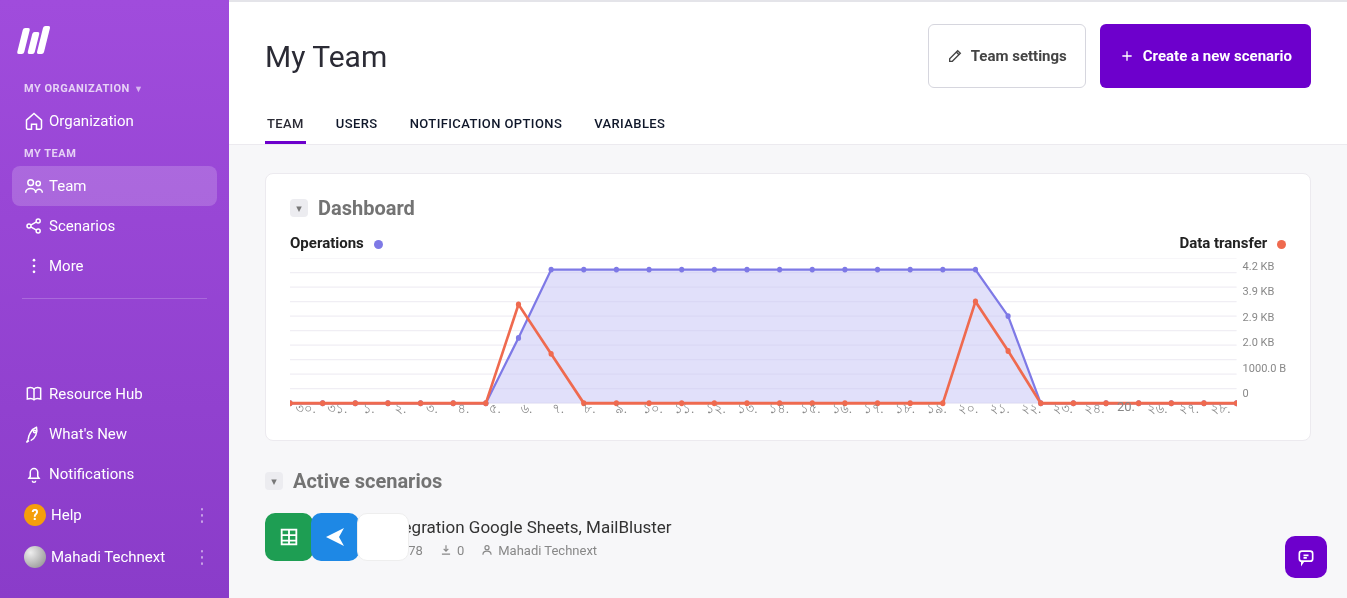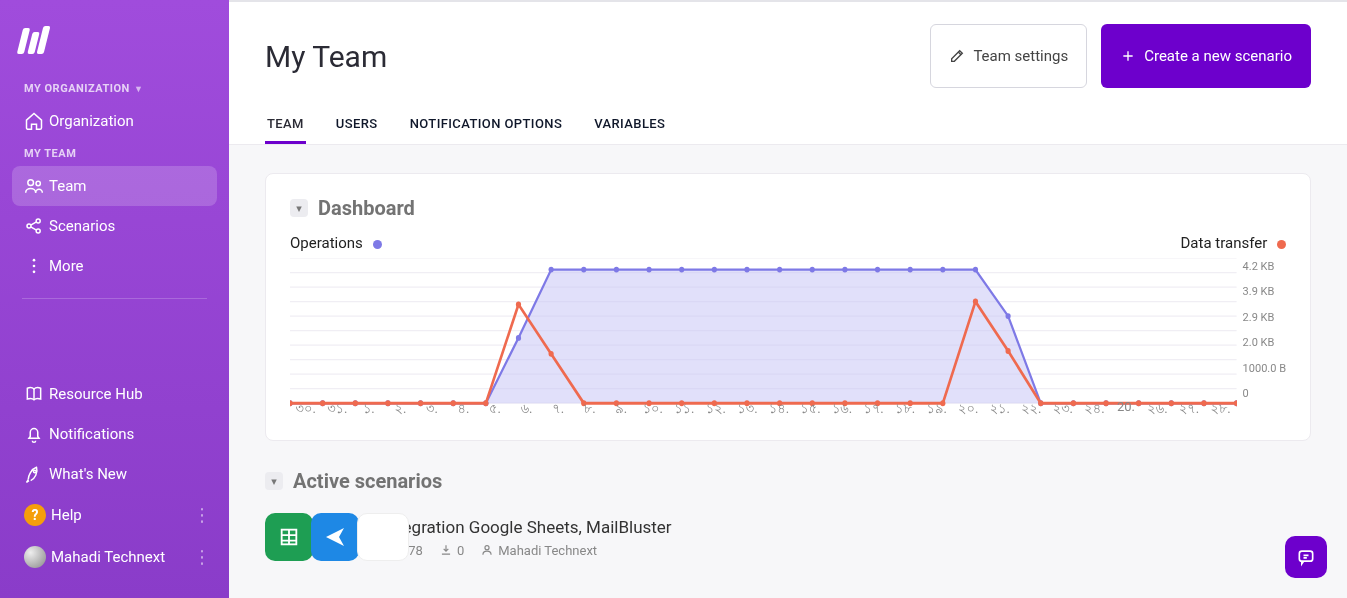--- a/index.html
+++ b/index.html
@@ -17,33 +17,33 @@
 .nav-item svg { stroke:#fff; fill:none; stroke-width:1.8; }
 .spacer { flex:1; }
 .divider { height:1px; background: rgba(255,255,255,.2); margin: 12px 10px; }
 .help-badge { width:22px; height:22px; border-radius:50%; background:#f59e0b; color:#fff; font-weight:700; font-size:14px; display:flex; align-items:center; justify-content:center;}
 .avatar { width:22px; height:22px; border-radius:50%; background: radial-gradient(circle at 30% 30%, #eee, #888); }
 .nav-item .kebab { position:absolute; right:6px; color: rgba(255,255,255,.55); font-size:18px; line-height:1;}
 .main { flex:1; background:#f7f7f9; overflow-y:auto; border-top: 2px solid #e4e4e9;}
 .topbar { display:flex; align-items:center; justify-content:space-between; padding: 22px 36px 8px 36px; background:#fff;}
 .page-title { font-size: 30px; font-weight:400; color:#2b2b35;}
 .top-actions { display:flex; gap:14px; }
-.btn { display:flex; align-items:center; gap:8px; padding:22px 18px; border-radius:6px; font-size:15px; cursor:pointer; border:1px solid transparent;}
+.btn { display:flex; align-items:center; gap:8px; padding:22px 18px; border-radius:6px; font-size:15px; cursor:pointer; border:1px solid transparent;font-weight:bold;}
 .btn-outline { border-color:#d6d6de; background:#fff; color:#444;}
 .btn-primary { background:#6d00cc; color:#fff;}
 .btn svg { stroke: currentColor; fill:none; stroke-width:2;}
 .tabs { display:flex; gap:28px; padding: 10px 36px 0 36px; background:#fff; border-bottom:1px solid #eceaef;}
 .tab { font-size:13px; font-weight:500; letter-spacing:.4px; color:#0f172a; padding:10px 2px; cursor:pointer; border-bottom:3px solid transparent;}
 .tab.active { color:#2b2b35; border-bottom-color:#6d00cc;}
 .content { padding: 28px 36px; }
 .card { background:#fff; border:1px solid #eceaef; border-radius:8px; padding:22px 24px; margin-bottom:28px;}
 .card-header { display:flex; align-items:center; gap:10px; margin-bottom:14px;}
 .collapse-handle { width:18px; height:18px; border-radius:4px; background:#ececf0; display:flex; align-items:center; justify-content:center; color:#777; font-size:11px;}
 .card-title { font-size:20px; font-weight:700; color:#737373;}
-.legend { display:flex; gap:24px; font-size:15px; font-weight:400; color:#222; margin-bottom:6px;}
+.legend { display:flex; gap:24px; font-size:15px; font-weight:700; color:#222; margin-bottom:6px;}
 .legend .swatch { display:inline-block; width:9px; height:9px; border-radius:50%; margin-left:6px; vertical-align:middle;}
 .legend .right { margin-left:auto;}
 .chart-wrap { position:relative; height:160px; display:flex; align-items:stretch;}
 .y-left, .y-right { display:flex; flex-direction:column; justify-content:space-between; font-size:11px; color:#888; padding:2px 6px 18px 0;}
 .y-right { padding:2px 0 18px 6px; text-align:left;}
 .plot { flex:1; position:relative; }
 .plot svg { width:100%; height:100%; }
 .x-ticks { position:absolute; left:0; right:0; bottom:-2px; display:flex; justify-content:space-between; font-size:13px; color:#888;}
 .x-ticks span{ flex:1; text-align:center; }
 .section-header { display:flex; align-items:center; gap:10px; margin-bottom:20px; }
@@ -126,35 +126,35 @@
       <svg viewBox="0 0 24 24">
           <path d="M4 5c3-1 6-1 8 1 2-2 5-2 8-1v13c-3-1-6-1-8 1-2-2-5-2-8-1z"></path>
           <path d="M12 6v13"></path>
         </svg>
     </span>
     <span>Resource Hub</span>
   </div>
   <div class="nav-item">
     <span class="icon">
       <svg viewBox="0 0 24 24">
-          <path d="M6 17h12l-1.5-2V10a4.5 4.5 0 0 0-9 0v5z"></path>
-          <path d="M10 20a2 2 0 0 0 4 0"></path>
-        </svg>
-    </span>
-    <span>Notifications</span>
-  </div>
-  <div class="nav-item">
-    <span class="icon">
-      <svg viewBox="0 0 24 24">
           <path d="M5 19c0-5 4-13 10-15 2 6-2 14-7 16"></path>
           <circle cx="13" cy="9" r="1.6"></circle>
           <path d="M5 19l-2 3 3-2"></path>
         </svg>
     </span>
     <span>What's New</span>
+  </div>
+  <div class="nav-item">
+    <span class="icon">
+      <svg viewBox="0 0 24 24">
+          <path d="M6 17h12l-1.5-2V10a4.5 4.5 0 0 0-9 0v5z"></path>
+          <path d="M10 20a2 2 0 0 0 4 0"></path>
+        </svg>
+    </span>
+    <span>Notifications</span>
   </div>
   <div class="nav-item">
     <span class="help-badge">?</span>
     <span>Help</span>
     <span class="kebab">⋮</span>
   </div>
   <div class="nav-item">
     <span class="avatar"></span>
     <span>Mahadi Technext</span>
     <span class="kebab">⋮</span>

